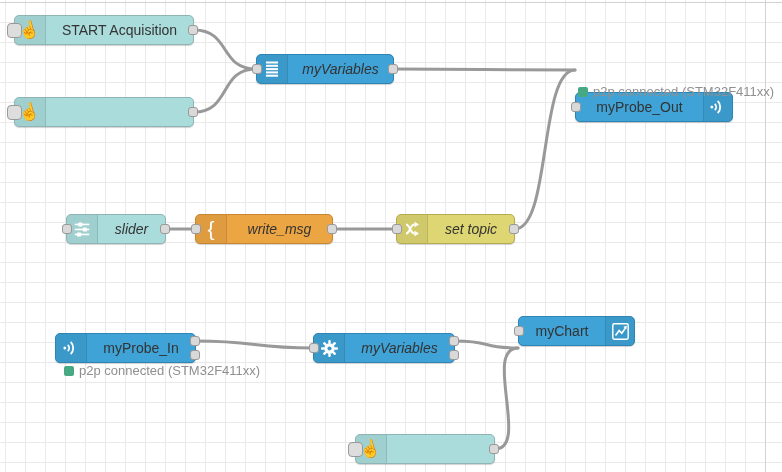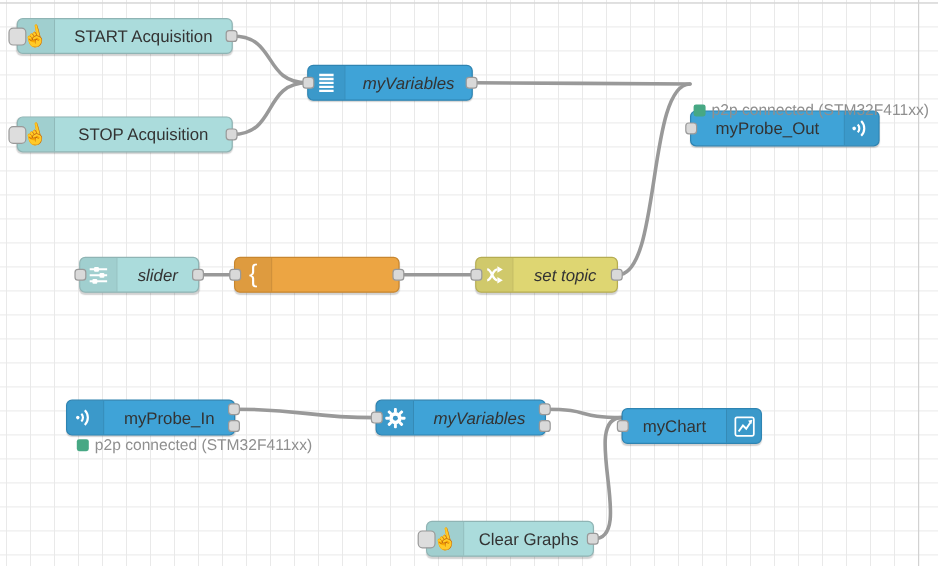--- a/index.html
+++ b/index.html
@@ -87,21 +87,20 @@
       </div>
     <div class="node-label">START Acquisition</div>
     <div class="port out"></div>
   </div>
 
   <div class="node teal" style="left:14px;top:97px;width:180px;">
     <div class="inject-btn"></div>
     <div class="icon-region">
         <span class="hand-glyph">☝</span>
       </div>
-    <div class="node-label">STOP Acquisition</div>
     <div class="port out"></div>
   </div>
 
   <div class="node blue" style="left:256px;top:54px;width:138px;">
     <div class="icon-region">
       <svg width="18" height="18" viewBox="0 0 18 18">
           <g stroke="#fff" stroke-width="2">
         <line x1="3" y1="2.5" x2="15" y2="2.5"></line>
             <line x1="3" y1="5.8" x2="15" y2="5.8"></line>
         <line x1="3" y1="9.1" x2="15" y2="9.1"></line>
@@ -150,20 +149,21 @@
     </div>
     <div class="node-label it">slider</div>
     <div class="port in"></div>
     <div class="port out"></div>
   </div>
 
   <div class="node orange" style="left:195px;top:214px;width:138px;">
     <div class="icon-region">
         <span class="brace-glyph">{</span>
       </div>
+    <div class="node-label it">write_msg</div>
     <div class="port in"></div>
     <div class="port out"></div>
   </div>
 
   <div class="node blue" style="left:55px;top:333px;width:141px;">
     <div class="icon-region">
       <svg width="20" height="20" viewBox="0 0 22 22">
           <g transform="rotate(45 11 11)" stroke="#fff" stroke-width="2" fill="none">
         <path d="M6,11 a5,5 0 0 1 5,5"></path>
             <path d="M6,6.5 a9.5,9.5 0 0 1 9.5,9.5"></path>
@@ -214,33 +214,32 @@
         <circle cx="11" cy="11" r="2.4" fill="#3c97c7"></circle>
           </g>
         </svg>
     </div>
     <div class="node-label it">myVariables</div>
     <div class="port in"></div>
     <div class="port out1"></div>
     <div class="port out2"></div>
   </div>
 
-  <div class="node blue" style="left:518px;top:340px;width:117px;">
+  <div class="node blue" style="left:518px;top:316px;width:117px;">
     <div class="node-label">myChart</div>
     <div class="icon-region right">
       <svg width="19" height="19" viewBox="0 0 21 21">
         <rect x="2" y="2" width="17" height="17" rx="1.5" fill="none" stroke="#fff" stroke-width="1.6"></rect>
         <polyline points="5,15 9,9.5 12,12.5 16,6.5" fill="none" stroke="#fff" stroke-width="1.8"></polyline>
         <polygon points="17.6,4.2 13.6,5.2 16.8,8.2" fill="#fff"></polygon>
         </svg>
     </div>
     <div class="port in"></div>
   </div>
 
   <div class="node teal" style="left:355px;top:434px;width:140px;">
     <div class="inject-btn"></div>
     <div class="icon-region">
         <span class="hand-glyph">☝</span>
       </div>
-    <div class="node-label">Clear Graphs</div>
     <div class="port out"></div>
   </div>
 </div>
 
 </body></html>

